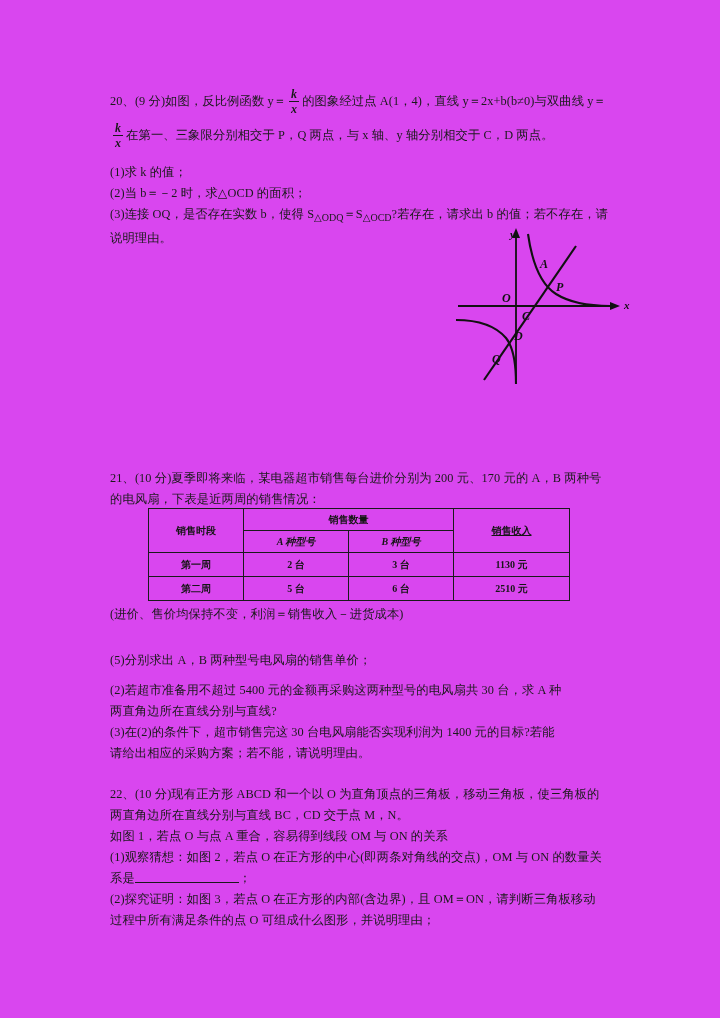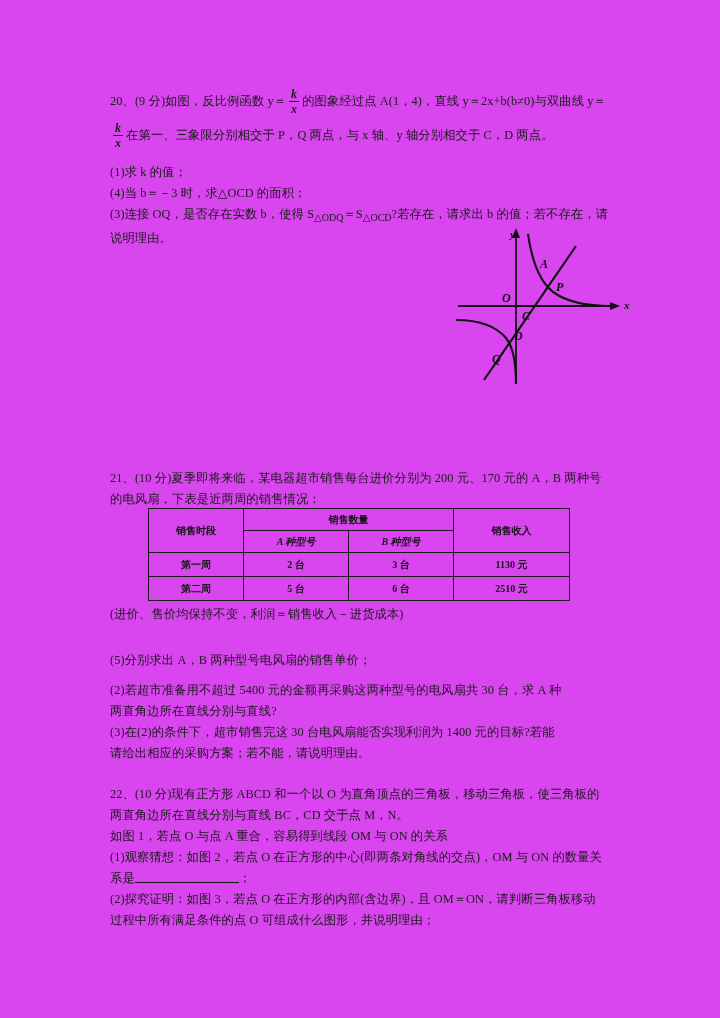--- a/index.html
+++ b/index.html
@@ -85,21 +85,21 @@
   table.sales td, table.sales th {
     border: 1.1px solid #1a1a1a;
     text-align: center;
     font-weight: bold;
     padding: 0;
     color: #151515;
   }
   .c-period { width: 94px; }
   .c-a      { width: 104px; }
   .c-b      { width: 104px; }
-  .c-income { width: 115px; }
+  .c-income { width: 115px; text-decoration: underline; }
   .r-head1 { height: 22px; }
   .r-head2 { height: 22px; }
   .r-body  { height: 24px; }
   .model-label { font-style: italic; }
 
   
   .figure {
     position: absolute;
     left: 452px;
     top: 228px;
@@ -131,21 +131,21 @@
     <div class="ln" style="height:32px;">
       <span>20、(9 分)如图，反比例函数 y＝</span><span class="frac"><span class="num">k</span><span class="bar"></span><span class="den">x</span></span><span>的图象经过点 A(1，4)，直线 y＝2x+b(b≠0)与双曲线 y＝</span>
     </div>
     <div class="ln" style="height:32px; margin-top:2px;">
       <span class="frac"><span class="num">k</span><span class="bar"></span><span class="den">x</span></span><span>在第一、三象限分别相交于 P，Q 两点，与 x 轴、y 轴分别相交于 C，D 两点。</span>
     </div>
   </div>
 
   <div class="block" style="left:110px; top:162px; width:520px;">
     <div class="ln">(1)求 k 的值；</div>
-    <div class="ln">(4)当 b＝－3 时，求△OCD 的面积；</div>
+    <div class="ln">(2)当 b＝－2 时，求△OCD 的面积；</div>
     <div class="ln">
       <span>(3)连接 OQ，是否存在实数 b，使得 S</span><span class="sub tri">△ODQ</span><span>＝S</span><span class="sub tri">△OCD</span><span>?若存在，请求出 b 的值；若不存在，请</span>
     </div>
     <div class="ln">说明理由。</div>
   </div>
 
   <div class="figure">
     <svg width="190" height="160" viewBox="0 0 190 160">
 
       <g>

